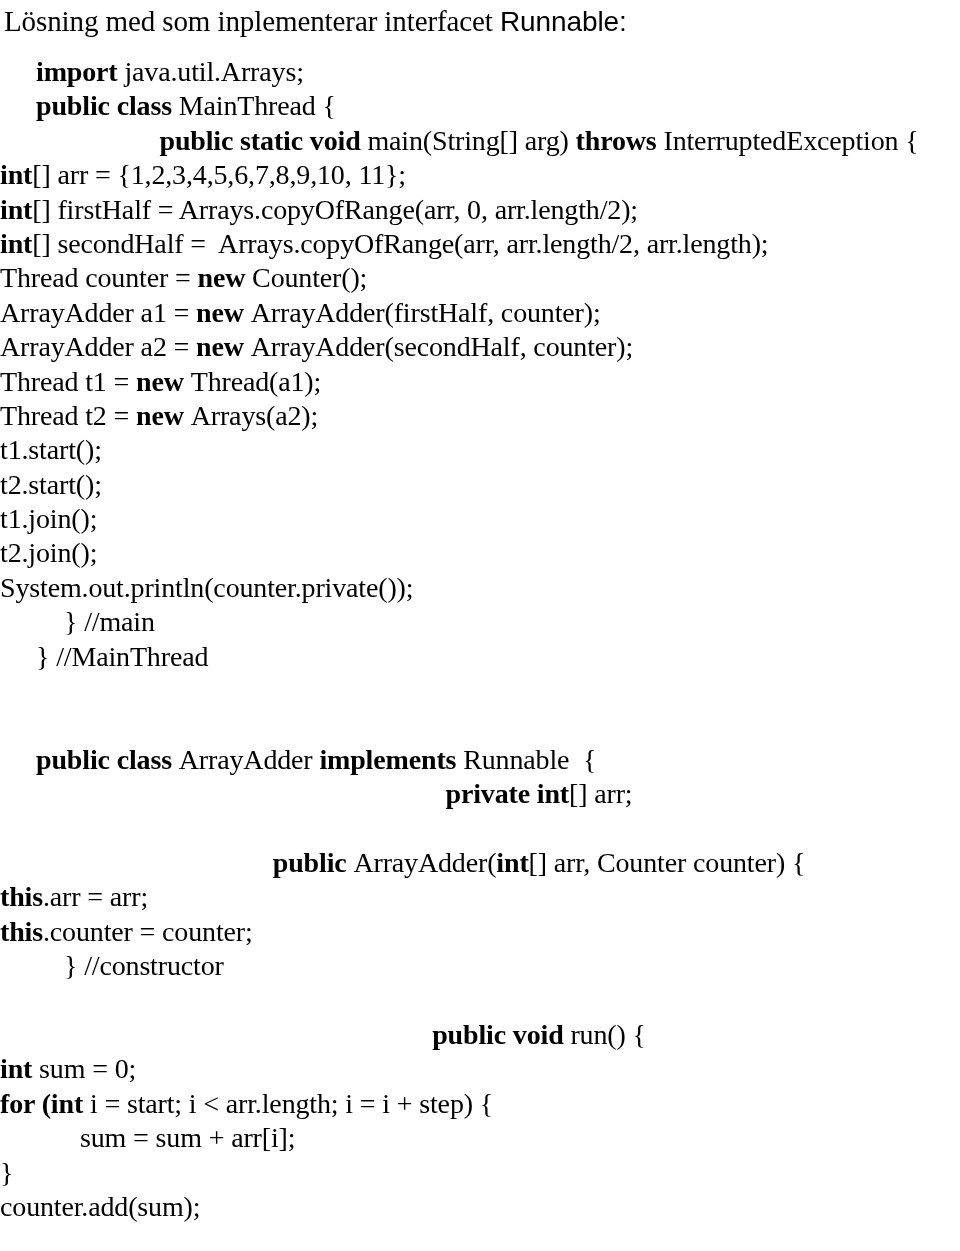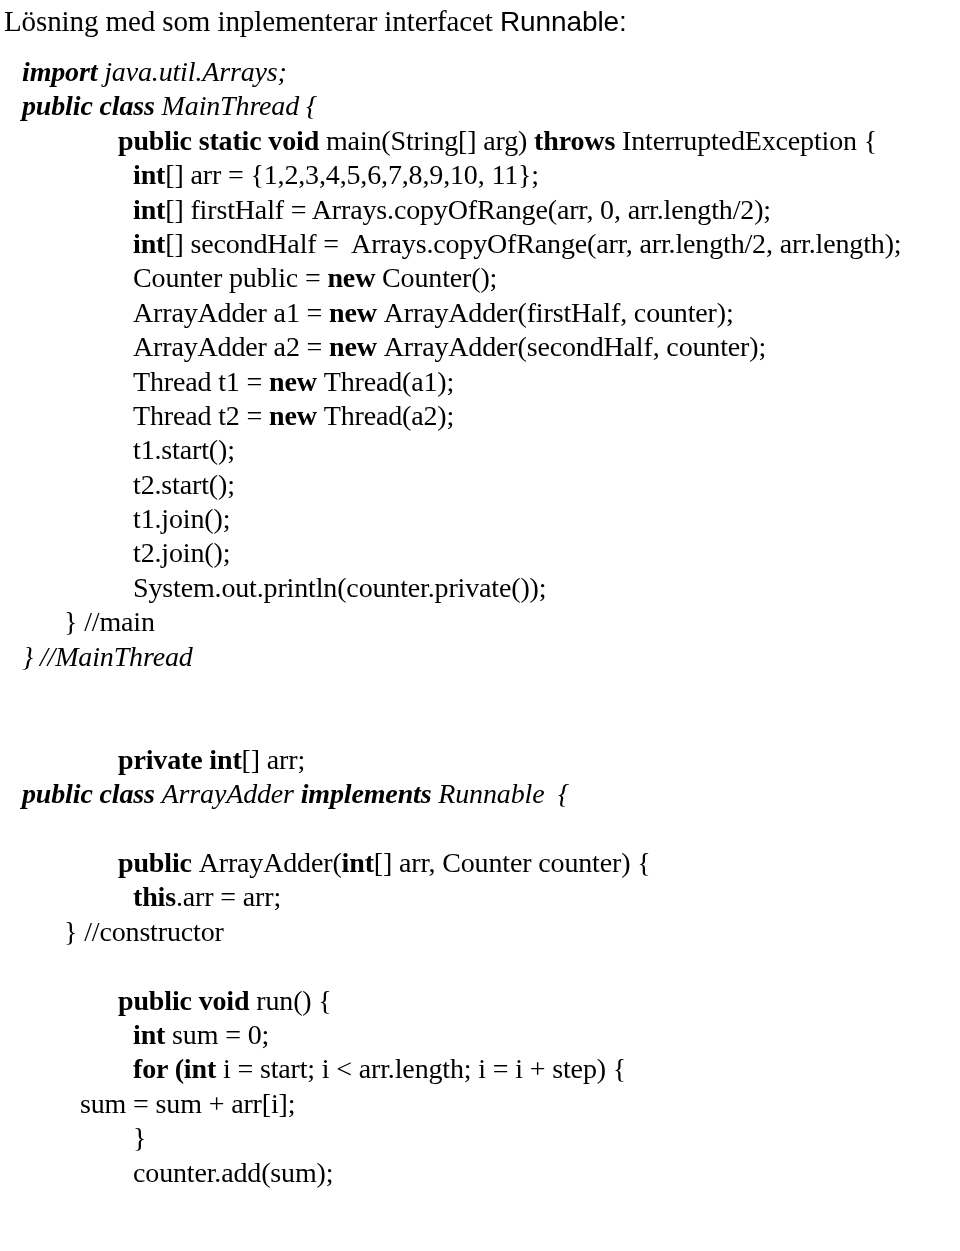--- a/index.html
+++ b/index.html
@@ -51,59 +51,60 @@
     letter-spacing: -0.15px;
   }
   .line.blank {
     height: 34.4px;
   }
   .kw {
     font-weight: bold;
   }
 
   
-  .ind0 { padding-left: 22px; font-style: italic; }
-  .ind1 { padding-left: 118px; }
-  .ind2 { padding-left: 133px; }
+  .ind0 { padding-left: 36px; }
+  .ind1 { padding-left: 118px; text-align: center; }
+  .ind2 { }
   .ind3 { padding-left: 80px; }
   .indclose1 { padding-left: 64px; }
 </style>
 </head>
 <body>
 
 <div id="doc">
 
   <div class="heading"><span>Lösning med som inplementerar interfacet </span><span class="sans">Runnable:</span></div>
 
   <div class="code" id="code-block">
       <div class="line ind0"><span class="kw">import </span><span>java.util.Arrays;</span></div>
       <div class="line ind0"><span class="kw">public class </span><span>MainThread {</span></div>
       <div class="line ind1"><span class="kw">public static void </span><span>main(String[] arg) </span><span class="kw">throws </span><span>InterruptedException {</span></div>
       <div class="line ind2"><span class="kw">int</span><span>[] arr = {1,2,3,4,5,6,7,8,9,10, 11};</span></div>
       <div class="line ind2"><span class="kw">int</span><span>[] firstHalf = Arrays.copyOfRange(arr, 0, arr.length/2);</span></div>
       <div class="line ind2"><span class="kw">int</span><span>[] secondHalf =  Arrays.copyOfRange(arr, arr.length/2, arr.length);</span></div>
-      <div class="line ind2"><span>Counter public = </span><span class="kw">new </span><span>Counter();</span></div>
+      <div class="line ind2"><span>Thread counter = </span><span class="kw">new </span><span>Counter();</span></div>
       <div class="line ind2"><span>ArrayAdder a1 = </span><span class="kw">new </span><span>ArrayAdder(firstHalf, counter);</span></div>
       <div class="line ind2"><span>ArrayAdder a2 = </span><span class="kw">new </span><span>ArrayAdder(secondHalf, counter);</span></div>
       <div class="line ind2"><span>Thread t1 = </span><span class="kw">new </span><span>Thread(a1);</span></div>
-      <div class="line ind2"><span>Thread t2 = </span><span class="kw">new </span><span>Thread(a2);</span></div>
+      <div class="line ind2"><span>Thread t2 = </span><span class="kw">new </span><span>Arrays(a2);</span></div>
       <div class="line ind2"><span>t1.start();</span></div>
       <div class="line ind2"><span>t2.start();</span></div>
       <div class="line ind2"><span>t1.join();</span></div>
       <div class="line ind2"><span>t2.join();</span></div>
       <div class="line ind2"><span>System.out.println(counter.private());</span></div>
       <div class="line indclose1"><span>} //main</span></div>
       <div class="line ind0"><span>} //MainThread</span></div>
       <div class="line ind0 blank"></div>
       <div class="line ind0 blank"></div>
+      <div class="line ind0"><span class="kw">public class </span><span>ArrayAdder </span><span class="kw">implements </span><span>Runnable  {</span></div>
       <div class="line ind1"><span class="kw">private int</span><span>[] arr;</span></div>
-      <div class="line ind0"><span class="kw">public class </span><span>ArrayAdder </span><span class="kw">implements </span><span>Runnable  {</span></div>
       <div class="line ind0 blank"></div>
       <div class="line ind1"><span class="kw">public </span><span>ArrayAdder(</span><span class="kw">int</span><span>[] arr, Counter counter) {</span></div>
       <div class="line ind2"><span class="kw">this</span><span>.arr = arr;</span></div>
+      <div class="line ind2"><span class="kw">this</span><span>.counter = counter;</span></div>
       <div class="line indclose1"><span>} //constructor</span></div>
       <div class="line ind0 blank"></div>
       <div class="line ind1"><span class="kw">public void </span><span>run() {</span></div>
       <div class="line ind2"><span class="kw">int </span><span>sum = 0;</span></div>
       <div class="line ind2"><span class="kw">for (</span><span class="kw">int</span><span> i = start; i &lt; arr.length; i = i + step) {</span></div>
       <div class="line ind3"><span>sum = sum + arr[i];</span></div>
       <div class="line ind2"><span>}</span></div>
       <div class="line ind2"><span>counter.add(sum);</span></div>
     </div>
 

